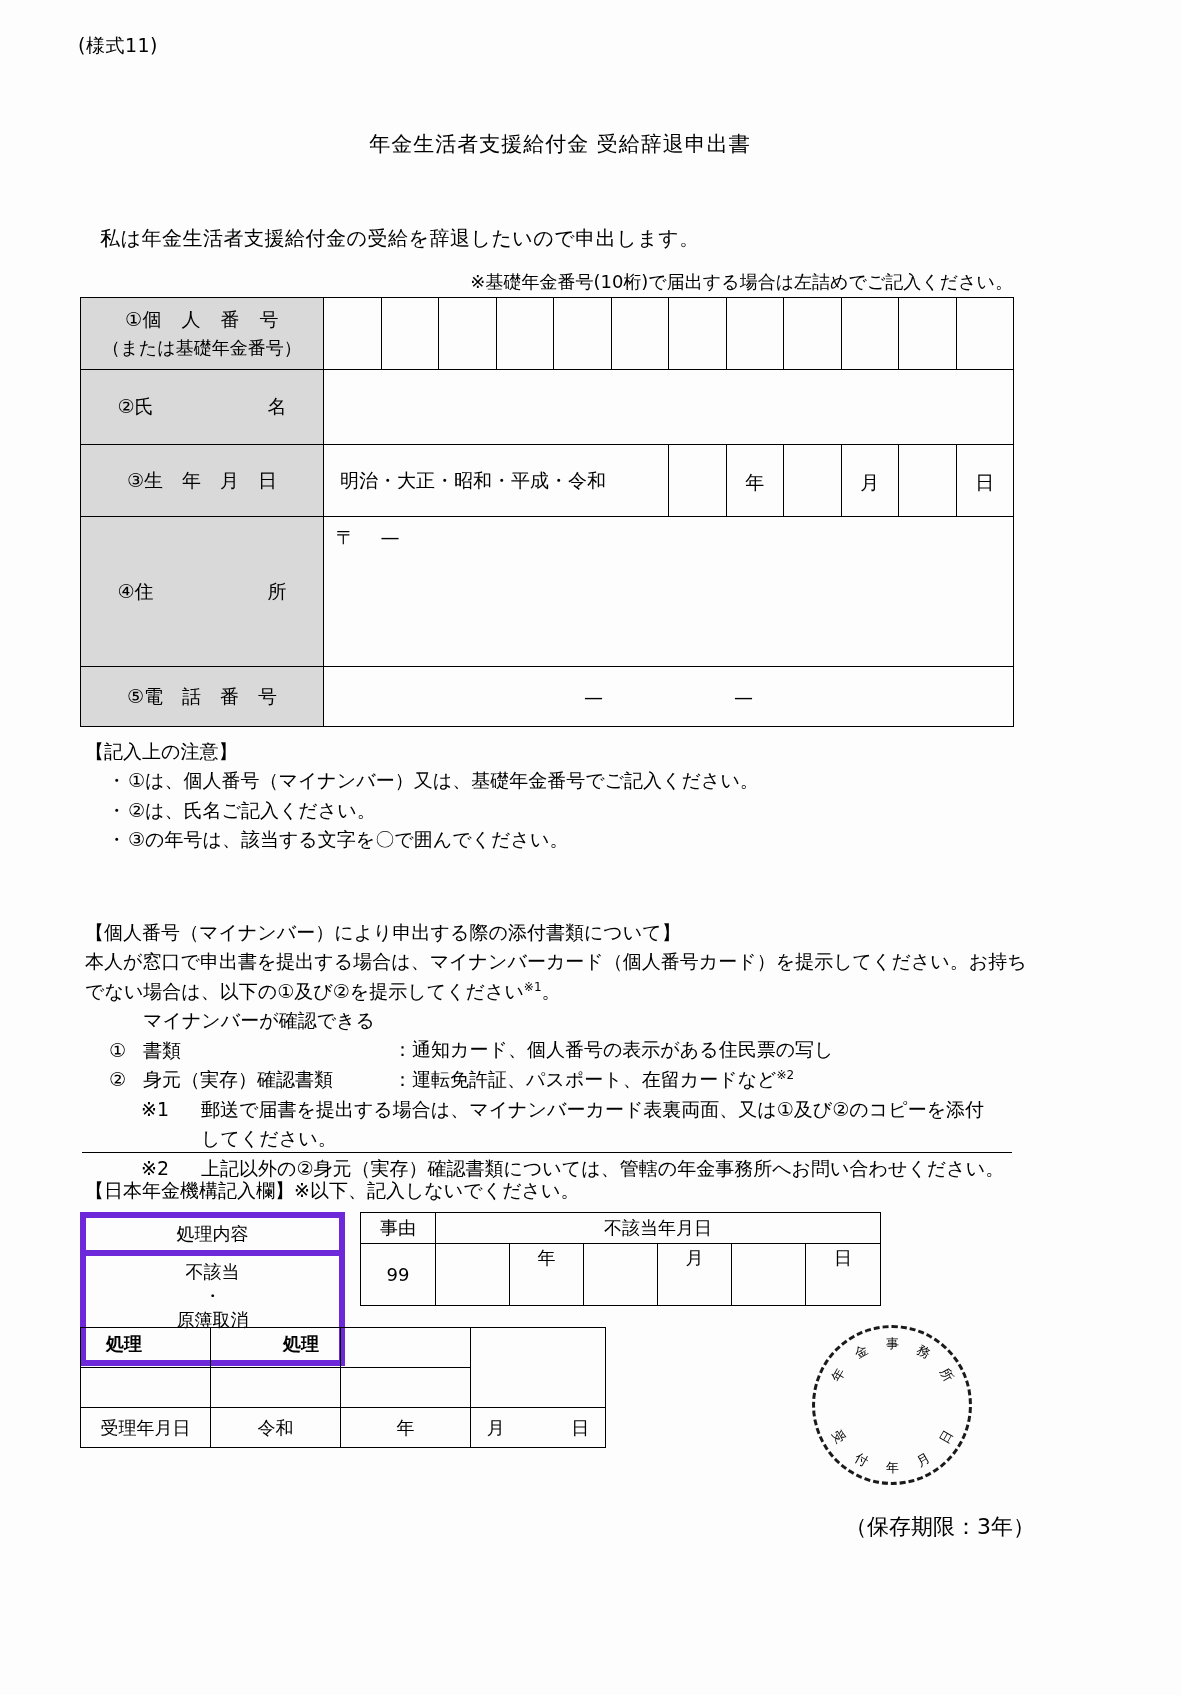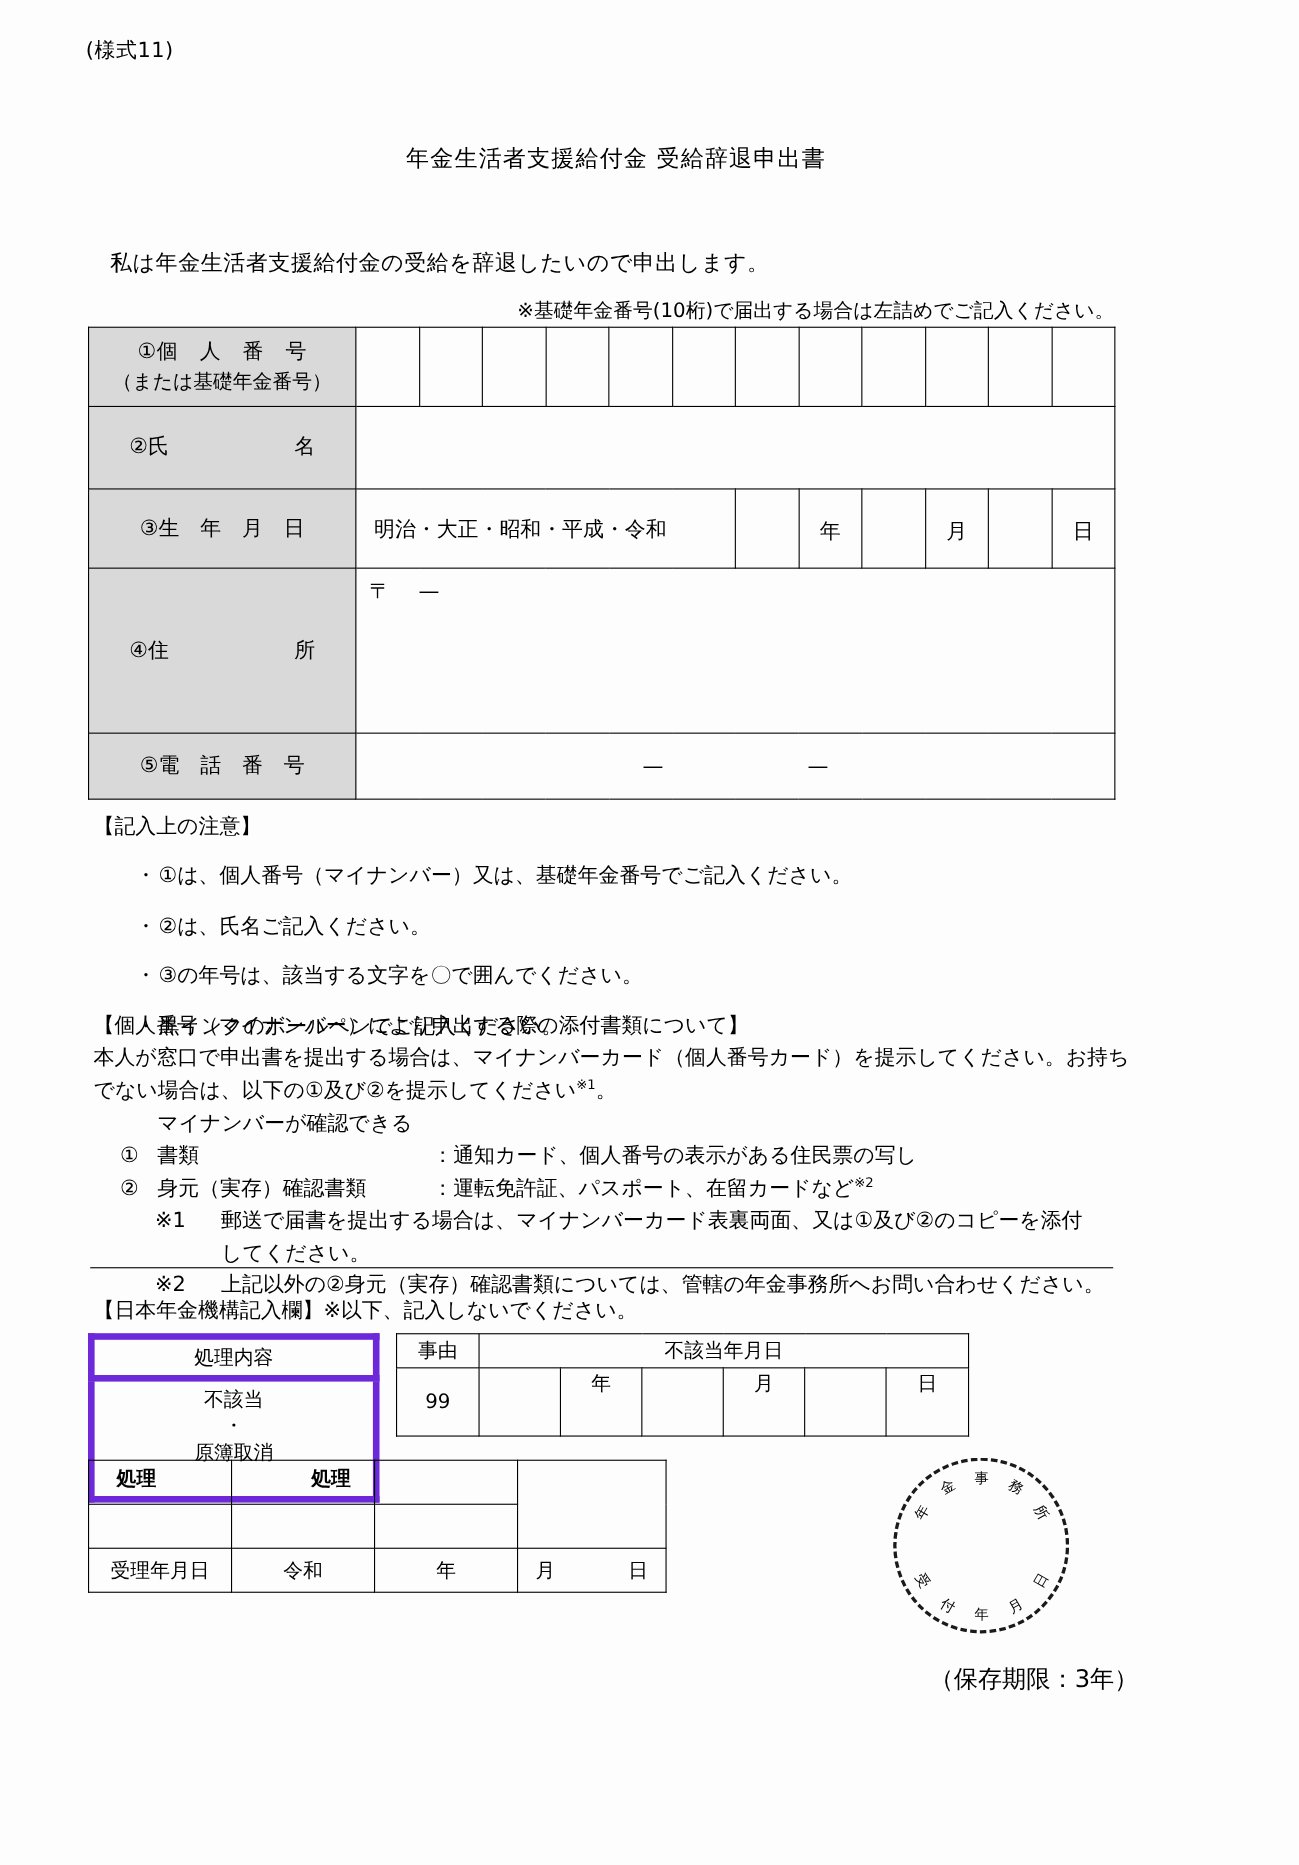--- a/index.html
+++ b/index.html
@@ -70,21 +70,21 @@
   .tel-cell { height: 60px; text-align: center; font-size: 19px; }
   .tel-cell .seg { display: inline-block; width: 150px; }
 
   
   .notes {
     position: absolute; left: 85px; top: 737px;
     font-size: 19px; line-height: 1.55; width: 960px;
   }
   .notes .head { }
   .notes ul { list-style: none; margin: 0; padding: 0 0 0 22px; }
-  .notes li { margin: 16px; text-indent: 0; }
+  .notes li { margin: 0; text-indent: 0; }
   .notes li .b { margin-right: 2px; }
   .notes li .cont { display: block; padding-left: 22px; }
 
   .mynumber {
     position: absolute; left: 85px; top: 918px;
     font-size: 19px; line-height: 1.55; width: 945px;
   }
   .mynumber .h { }
   .mynumber .p { }
   .mynumber .itm { display: block; padding-left: 24px; }
@@ -243,23 +243,20 @@
     <ul>
       <li>
         <span class="b">・</span><span>①は、個人番号（マイナンバー）又は、基礎年金番号でご記入ください。</span>
       </li>
       <li>
         <span class="b">・</span><span>②は、氏名ご記入ください。</span>
       </li>
       <li>
         <span class="b">・</span><span>③の年号は、該当する文字を〇で囲んでください。</span>
       </li>
-      <li>
-        <span class="b">・</span><span>黒インクのボールペンでご記入ください。</span>
-      </li>
     </ul>
   </div>
 
   <div class="mynumber">
     <div class="h">【個人番号（マイナンバー）により申出する際の添付書類について】</div>
     <div class="p"><span>本人が窓口で申出書を提出する場合は、マイナンバーカード（個人番号カード）を提示してください。お持ちでない場合は、以下の①及び②を提示してください</span><sup>※1</sup><span>。</span></div>
     <div class="itm">
       <span class="num">①</span><span class="t1">マイナンバーが確認できる書類</span><span>：</span><span>通知カード、個人番号の表示がある住民票の写し</span>
     </div>
     <div class="itm">

